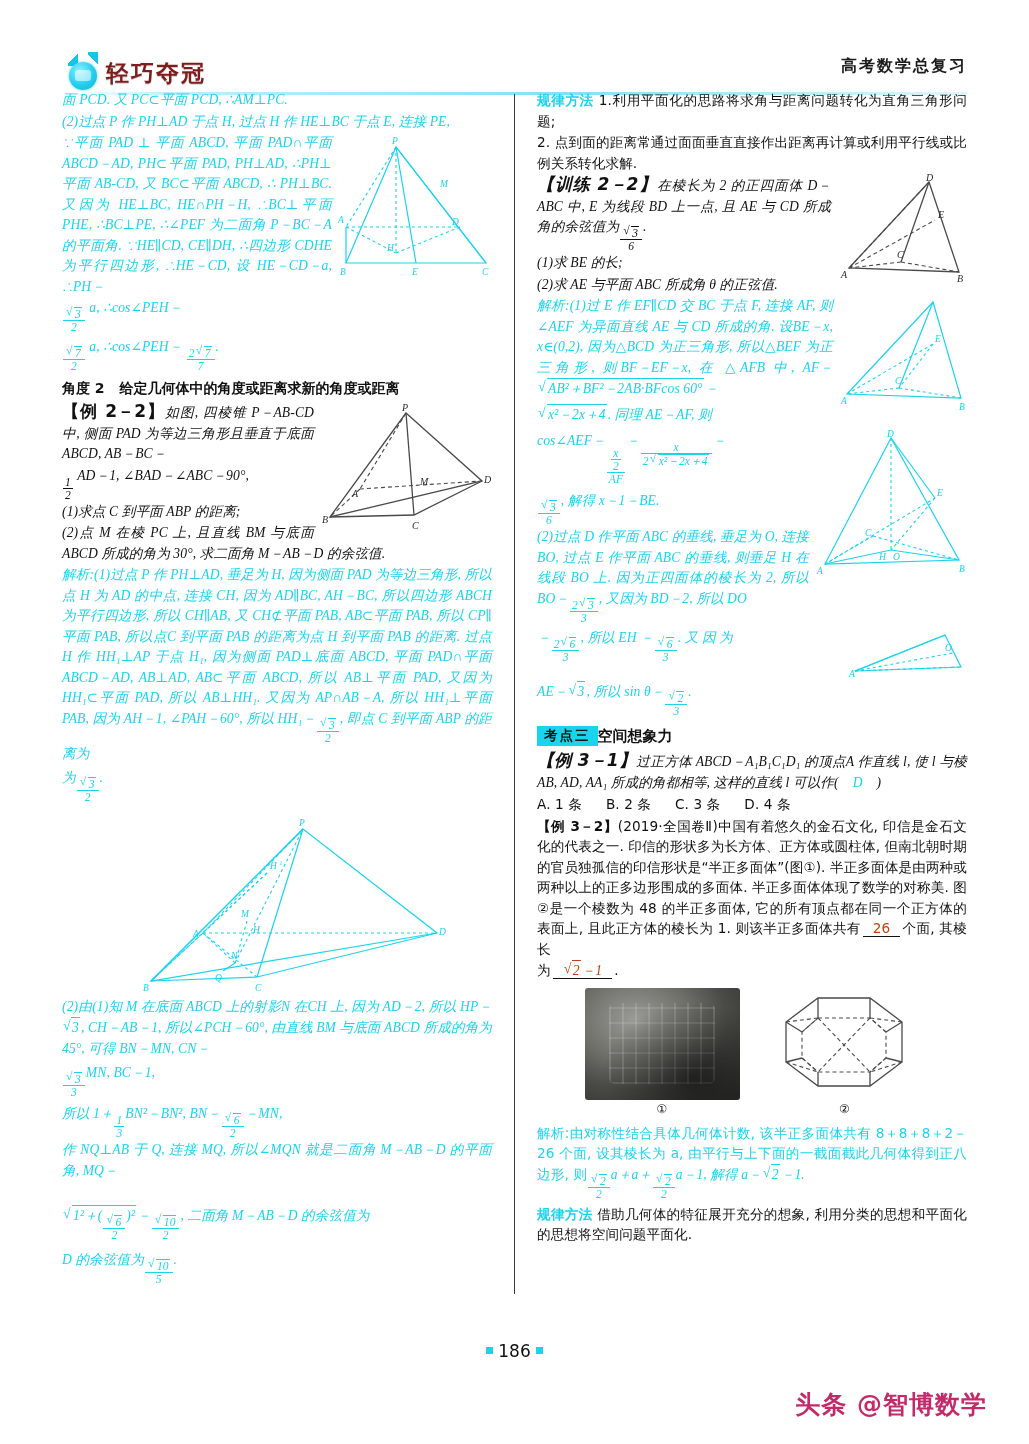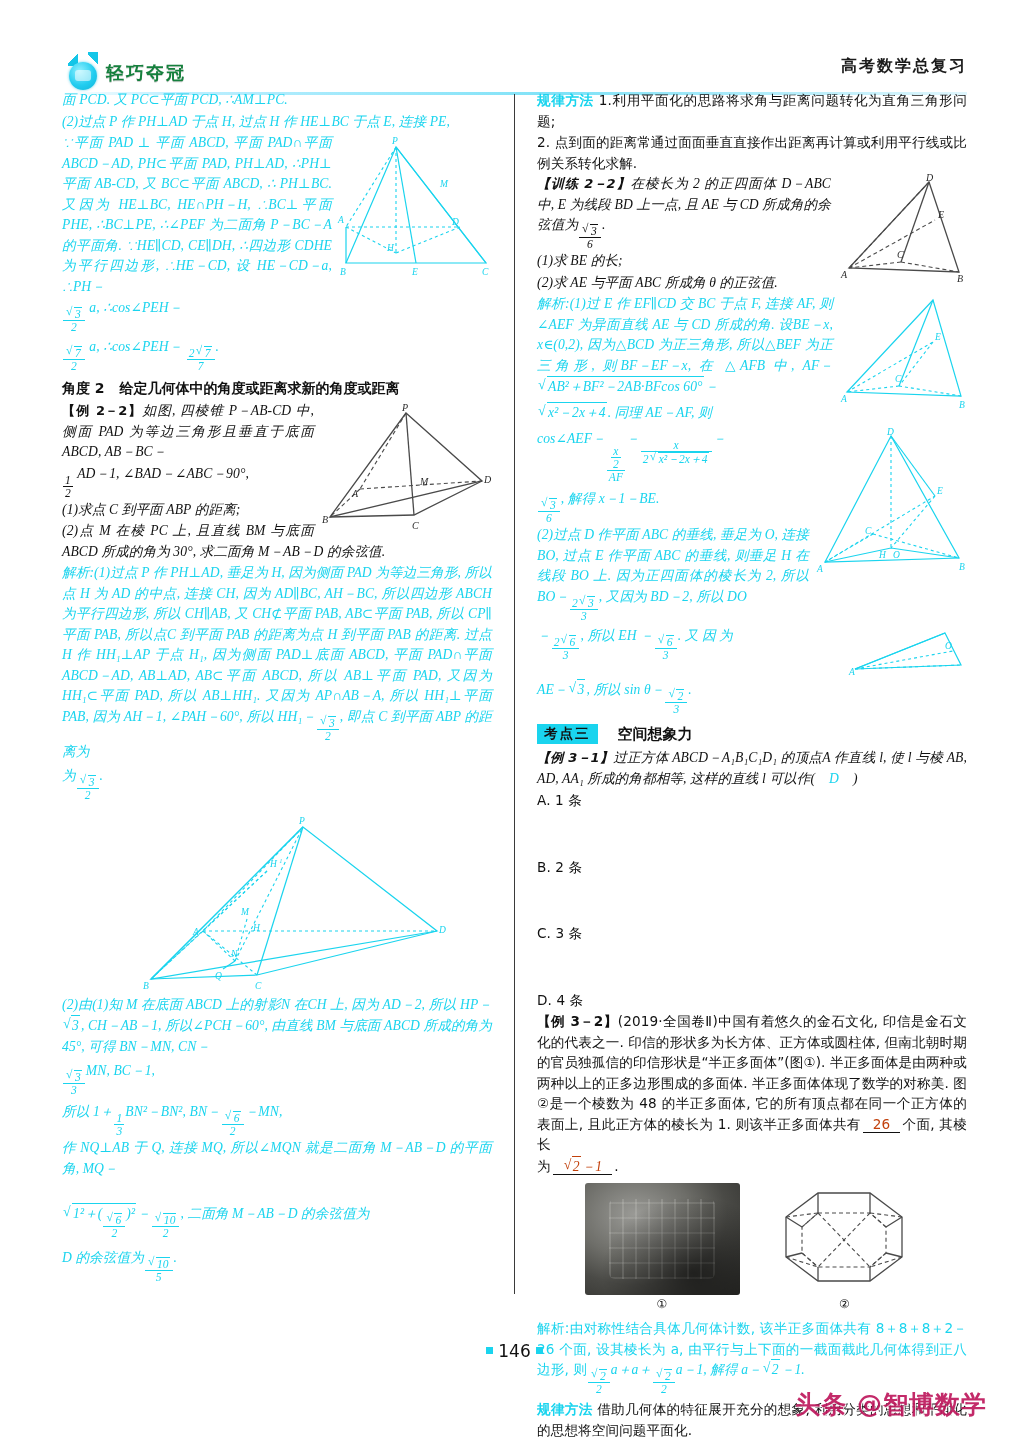--- a/index.html
+++ b/index.html
@@ -27,22 +27,22 @@
     position:absolute; left:3px; top:6px; width:28px; height:28px; border-radius:50%;
     background:radial-gradient(circle at 38% 32%, #8ef0ff 0%, #22cdf0 55%, #0fb4d8 100%);
     box-shadow:0 0 3px rgba(0,190,225,.6);
   }
   .logo-badge .circ::after{
     content:""; position:absolute; left:6px; top:8px; width:16px; height:11px;
     background:#ffffff; opacity:.55; border-radius:3px;
   }
   .logo-text {
     font-family:"DejaVu Sans","Liberation Sans",sans-serif;
-    font-weight:bold; font-size:18px; letter-spacing:2px;
-    color:#15803d; text-shadow:0 1px 0 #cfcfcf;
+    font-weight:bold; font-size:23px; letter-spacing:2px;
+    color:#7f1d1d; text-shadow:0 1px 0 #cfcfcf;
   }
   .header-title {
     position:absolute; right:62px; top:56px;
     font-family:"DejaVu Sans","Liberation Sans",sans-serif;
     font-weight:bold; font-size:16px; letter-spacing:2px; color:#1c1c1c;
   }
   .header-rule {
     position:absolute; left:62px; right:62px; top:92px; height:3px;
     background:linear-gradient(to right,#ffffff 0%, #bfefff 12%, #7fe2f7 55%, #dff6fd 100%);
   }
@@ -61,40 +61,40 @@
   .cy  { color:#1ad4ee; }
   .bk  { color:#111111; }
   p.t {
     margin:0 0 1px 0;
     font-size:13.6px;
     line-height:20.5px;
     letter-spacing:.1px;
     text-align:justify;
   }
   .serif-i { font-style:italic; font-family:"Liberation Serif","DejaVu Serif",serif; }
-  .han { font-family:"DejaVu Sans","Liberation Sans",sans-serif; font-size:13px;margin-top:36px; }
+  .han { font-family:"DejaVu Sans","Liberation Sans",sans-serif; font-size:17px;margin-top:36px; }
 
   
   .frac { display:inline-flex; flex-direction:column; vertical-align:-6px;
           text-align:center; line-height:1.05; font-size:11.5px; margin:0 1px; }
   .frac .num { border-bottom:1px solid currentColor; padding:0 2px; }
   .frac .den { padding:0 2px; }
   .rad { display:inline-block; position:relative; padding-left:8px; margin:0 1px; }
   .rad::before { content:"\221A"; position:absolute; left:0; top:-1px; font-size:1.02em; }
   .rad > span { border-top:1px solid currentColor; padding:0 1px; display:inline-block; }
 
   
   .angle-head {
     margin:8px 0 3px 0; font-family:"DejaVu Sans","Liberation Sans",sans-serif;
     font-weight:bold; font-size:14px; color:#111;
   }
   .angle-head .sub { font-weight:bold; }
   .angle-head .desc { font-weight:bold; margin-left:10px; }
   .kaodian {
-    margin:9px 0 4px 0; display:flex; align-items:center; gap:20px;
+    margin:9px 0 4px 0; display:flex; align-items:center; gap:0;
   }
   .kaodian .tag {
     background:#1ad4ee; color:#111; font-weight:bold; font-size:13.5px;
     padding:1px 7px; font-family:"DejaVu Sans","Liberation Sans",sans-serif;
     letter-spacing:2px;
   }
   .kaodian .ttl {
     font-family:"DejaVu Sans","Liberation Sans",sans-serif;
     font-weight:bold; font-size:15px; color:#111;
   }
@@ -466,21 +466,21 @@
       </p>
 
       <div class="kaodian">
         <span class="tag">考点三</span>
         <span class="ttl">空间想象力</span>
       </div>
 
       <p class="t bk serif-i">
         <span class="lead-bk han">【例 3－1】</span><span>过正方体 ABCD－A₁B₁C₁D₁ 的顶点A 作直线 l, 使 l 与棱 AB, AD, AA₁ 所成的角都相等, 这样的直线 l 可以作(</span><span class="choice-ans">D</span><span>)</span>
       </p>
-      <p class="t bk han" style="display:flex;gap:46px;flex-direction:column;">
+      <p class="t bk han" style="display:flex;gap:24px;">
         <span>A. 1 条</span>
         <span>B. 2 条</span>
         <span>C. 3 条</span>
         <span>D. 4 条</span>
       </p>
 
       <p class="t bk han">
         <span class="lead-bk">【例 3－2】</span><span>(2019·全国卷Ⅱ)中国有着悠久的金石文化, 印信是金石文化的代表之一. 印信的形状多为长方体、正方体或圆柱体, 但南北朝时期的官员独孤信的印信形状是“半正多面体”(图①). 半正多面体是由两种或两种以上的正多边形围成的多面体. 半正多面体体现了数学的对称美. 图②是一个棱数为 48 的半正多面体, 它的所有顶点都在同一个正方体的表面上, 且此正方体的棱长为 1. 则该半正多面体共有</span><span class="blank-ans">26</span><span>个面, 其棱长</span>
       </p>
       <p class="t bk han">
@@ -519,19 +519,19 @@
       <p class="t bk han" style="margin-top:4px;">
         <span class="guilv">规律方法</span>
         <span>借助几何体的特征展开充分的想象, 利用分类的思想和平面化的思想将空间问题平面化.</span>
       </p>
     </div>
   </div>
 
   <div class="footer">
     <span class="pageno">
       <span class="sq"></span>
-      <span>146</span>
+      <span>186</span>
       <span class="sq"></span>
     </span>
   </div>
 
   <div class="watermark">头条 @智博数学</div>
 </div>
 
 </body></html>

